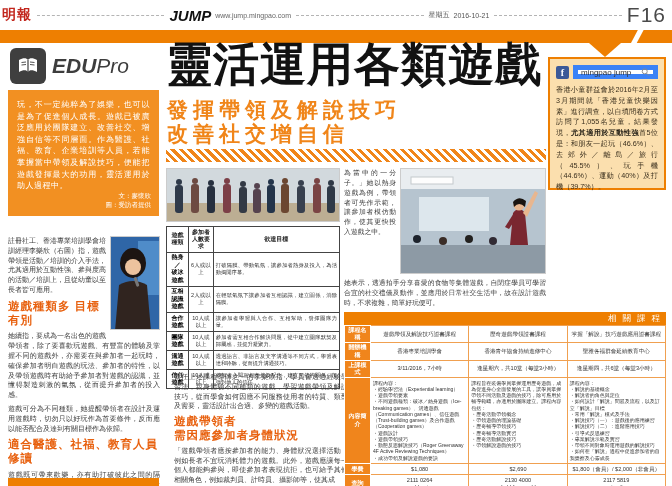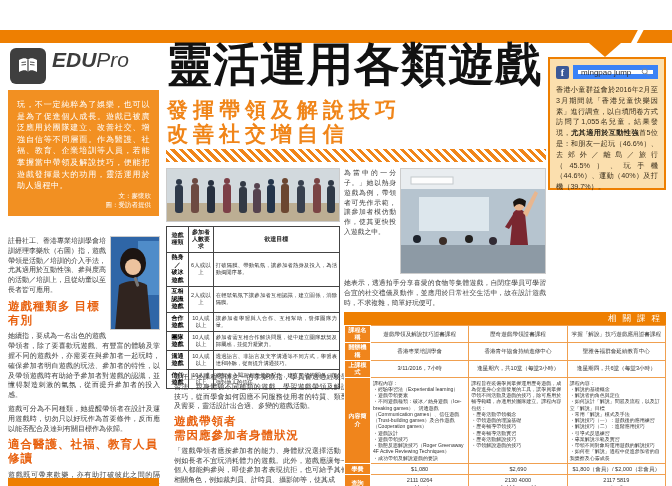--- a/index.html
+++ b/index.html
@@ -17,21 +17,21 @@
   .date-line { font-size:7px; color:#555; white-space:nowrap; }
   .page-no { font-size:21px; color:#4a4a4a; font-weight:500; letter-spacing:1px; }
 
   .orange-bar { position:absolute; top:30px; left:0; width:672px; height:13px; background:#ee7f01; }
   .bar-cut { position:absolute; top:27px; left:634px; width:5px; height:22px; background:#fff; transform:rotate(28deg); }
   .bar-tail { position:absolute; top:43px; left:589px; width:0; height:0;
               border-left:16px solid transparent; border-right:16px solid transparent;
               border-top:14px solid #ee7f01; z-index:5; }
 
   
-  .edupro { position:absolute; top:48px; left:10px; display:flex; align-items:flex-start; }
+  .edupro { position:absolute; top:48px; left:10px; display:flex; align-items:center; }
   .edupro-badge { width:36px; height:36px; background:#3f3f3f; border-radius:6px;
                   display:flex; align-items:center; justify-content:center; }
   .edupro-text { margin-left:6px; font-size:21px; font-style:italic; color:#3d3d3d; }
   .edupro-text b { font-weight:900; }
 
   .intro-box { position:absolute; top:90px; left:8px; width:151px; height:126px;
                background:#f29022; color:#fff; padding:9px 9px 6px 9px; }
   .intro-box p { font-size:8px; line-height:1.45; text-align:justify; letter-spacing:0.5px; }
   .intro-credits { position:absolute; right:8px; bottom:6px; font-size:6.5px; text-align:right; line-height:1.5; }
 
@@ -95,20 +95,32 @@
   .course-table td { border:1px solid #f0a050; font-size:5.6px; color:#333; padding:1.5px 2px;
                      text-align:center; vertical-align:middle; line-height:1.25; background:#fff; }
   .course-table td.ccontent { text-align:left; vertical-align:top; font-size:5px; white-space:pre-line; height:86px; overflow:hidden; }
   .course-table td.ccontact { white-space:pre-line; }
 </style>
 </head>
 <body>
 
 <div class="page">
 
+  <div class="masthead">
+    <span class="mp-logo">明報</span>
+    <span class="dash"></span>
+    <span class="jump-logo">JUMP</span>
+    <span class="site-url">www.jump.mingpao.com</span>
+    <span class="dash"></span>
+    <span class="date-line">星期五</span>
+    <span style="width:4px"></span>
+    <span class="date-line">2016-10-21</span>
+    <span class="dash"></span>
+    <span class="page-no">F16</span>
+  </div>
 
   <div class="orange-bar"></div>
   <div class="bar-cut"></div>
   <div class="bar-tail"></div>
 
   <div class="edupro">
     <div class="edupro-badge">
       <svg width="24" height="24" viewBox="0 0 24 24">
         <path d="M3 6 C7 3.5 10.5 3.5 12 6 C13.5 3.5 17 3.5 21 6 L21 18 C17 15.5 13.5 15.5 12 18 C10.5 15.5 7 15.5 3 18 Z" fill="#fff"></path>
         <line x1="12" y1="6" x2="12" y2="18" stroke="#3f3f3f" stroke-width="1.2"></line>

